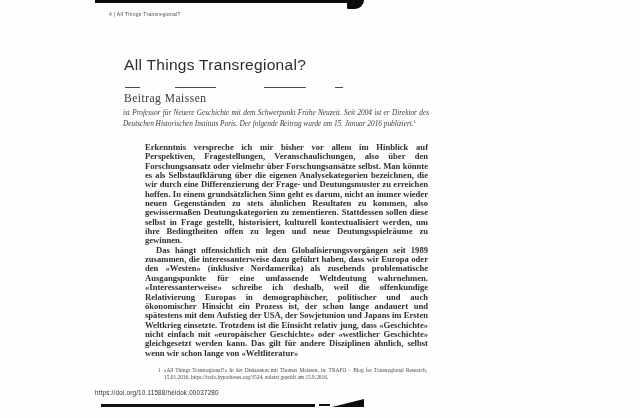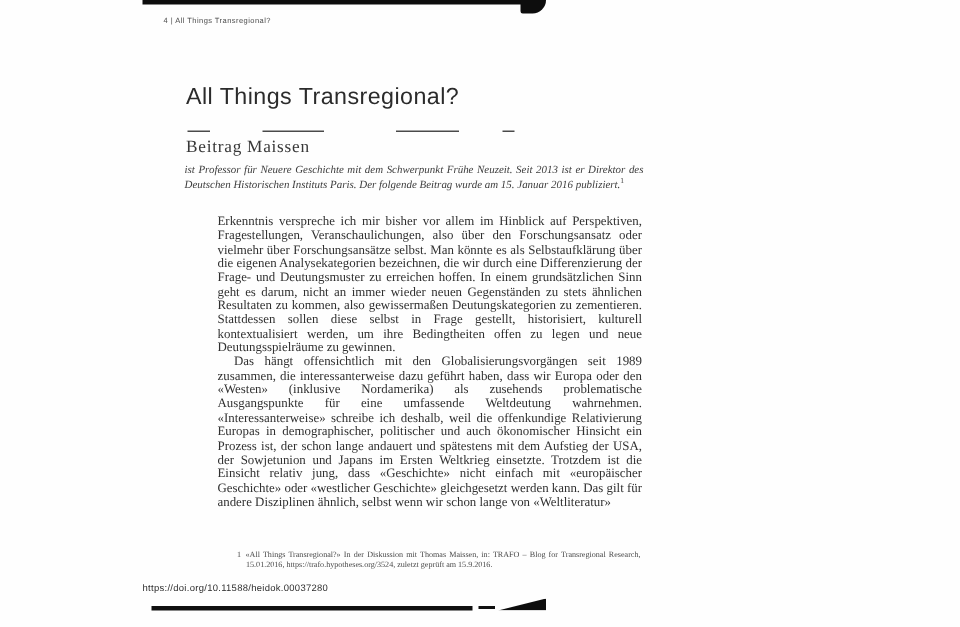--- a/index.html
+++ b/index.html
@@ -39,21 +39,21 @@
     font-style:italic;font-size:7.3px;line-height:9px;color:#3d3d3d;
     text-align:justify;filter:blur(.25px);
   }
   .bio sup{font-size:5px;font-style:normal;}
   
   .article{
     position:absolute;left:145px;top:143px;width:283px;height:224px;overflow:hidden;
     font-size:8.6px;line-height:9.35px;color:#303030;text-align:justify;
     filter:blur(.25px);
   }
-  .article p{margin:0;}
+  .article p{margin:0;font-weight:bold;}
   .article p.indent{text-indent:11px;}
   
   .footnote{
     position:absolute;left:158px;top:367px;width:263px;
     font-size:5.4px;line-height:7px;color:#4a4a4a;text-align:justify;
     padding-left:6px;text-indent:-6px;filter:blur(.3px);
   }
   .fn-marker{margin-right:3px;}
   
   .doi{
@@ -75,21 +75,21 @@
 
   <div class="broken-rule">
     <i class="rule-seg-1"></i>
       <i class="rule-seg-2"></i>
       <i class="rule-seg-3"></i>
       <i class="rule-seg-4"></i>
   </div>
 
   <div class="author">Beitrag Maissen</div>
 
-  <p class="bio"><span>ist Professor für Neuere Geschichte mit dem Schwerpunkt Frühe Neuzeit. Seit 2013 ist er Direktor des Deutschen Historischen Instituts Paris. Der folgende Beitrag wurde am 15. Januar 2016 publiziert.</span><sup>1</sup></p>
+  <p class="bio"><span>ist Professor für Neuere Geschichte mit dem Schwerpunkt Frühe Neuzeit. Seit 2004 ist er Direktor des Deutschen Historischen Instituts Paris. Der folgende Beitrag wurde am 15. Januar 2016 publiziert.</span><sup>1</sup></p>
 
   <div class="article">
     <p>Erkenntnis verspreche ich mir bisher vor allem im Hinblick auf Perspektiven, Fragestellungen, Veranschaulichungen, also über den Forschungsansatz oder vielmehr über Forschungsansätze selbst. Man könnte es als Selbstaufklärung über die eigenen Analysekategorien bezeichnen, die wir durch eine Differenzierung der Frage- und Deutungsmuster zu erreichen hoffen. In einem grundsätzlichen Sinn geht es darum, nicht an immer wieder neuen Gegenständen zu stets ähnlichen Resultaten zu kommen, also gewissermaßen Deutungskategorien zu zementieren. Stattdessen sollen diese selbst in Frage gestellt, historisiert, kulturell kontextualisiert werden, um ihre Bedingtheiten offen zu legen und neue Deutungsspielräume zu gewinnen.</p>
     <p class="indent">Das hängt offensichtlich mit den Globalisierungsvorgängen seit 1989 zusammen, die interessanterweise dazu geführt haben, dass wir Europa oder den «Westen» (inklusive Nordamerika) als zusehends problematische Ausgangspunkte für eine umfassende Weltdeutung wahrnehmen. «Interessanterweise» schreibe ich deshalb, weil die offenkundige Relativierung Europas in demographischer, politischer und auch ökonomischer Hinsicht ein Prozess ist, der schon lange andauert und spätestens mit dem Aufstieg der USA, der Sowjetunion und Japans im Ersten Weltkrieg einsetzte. Trotzdem ist die Einsicht relativ jung, dass «Geschichte» nicht einfach mit «europäischer Geschichte» oder «westlicher Geschichte» gleichgesetzt werden kann. Das gilt für andere Disziplinen ähnlich, selbst wenn wir schon lange von «Weltliteratur»</p>
   </div>
 
   <div class="footnote">
     <span class="fn-marker">1</span><span>«All Things Transregional?» In der Diskussion mit Thomas Maissen, in: TRAFO – Blog for Transregional Research, 15.01.2016, https://trafo.hypotheses.org/3524, zuletzt geprüft am 15.9.2016.</span>
   </div>
 

